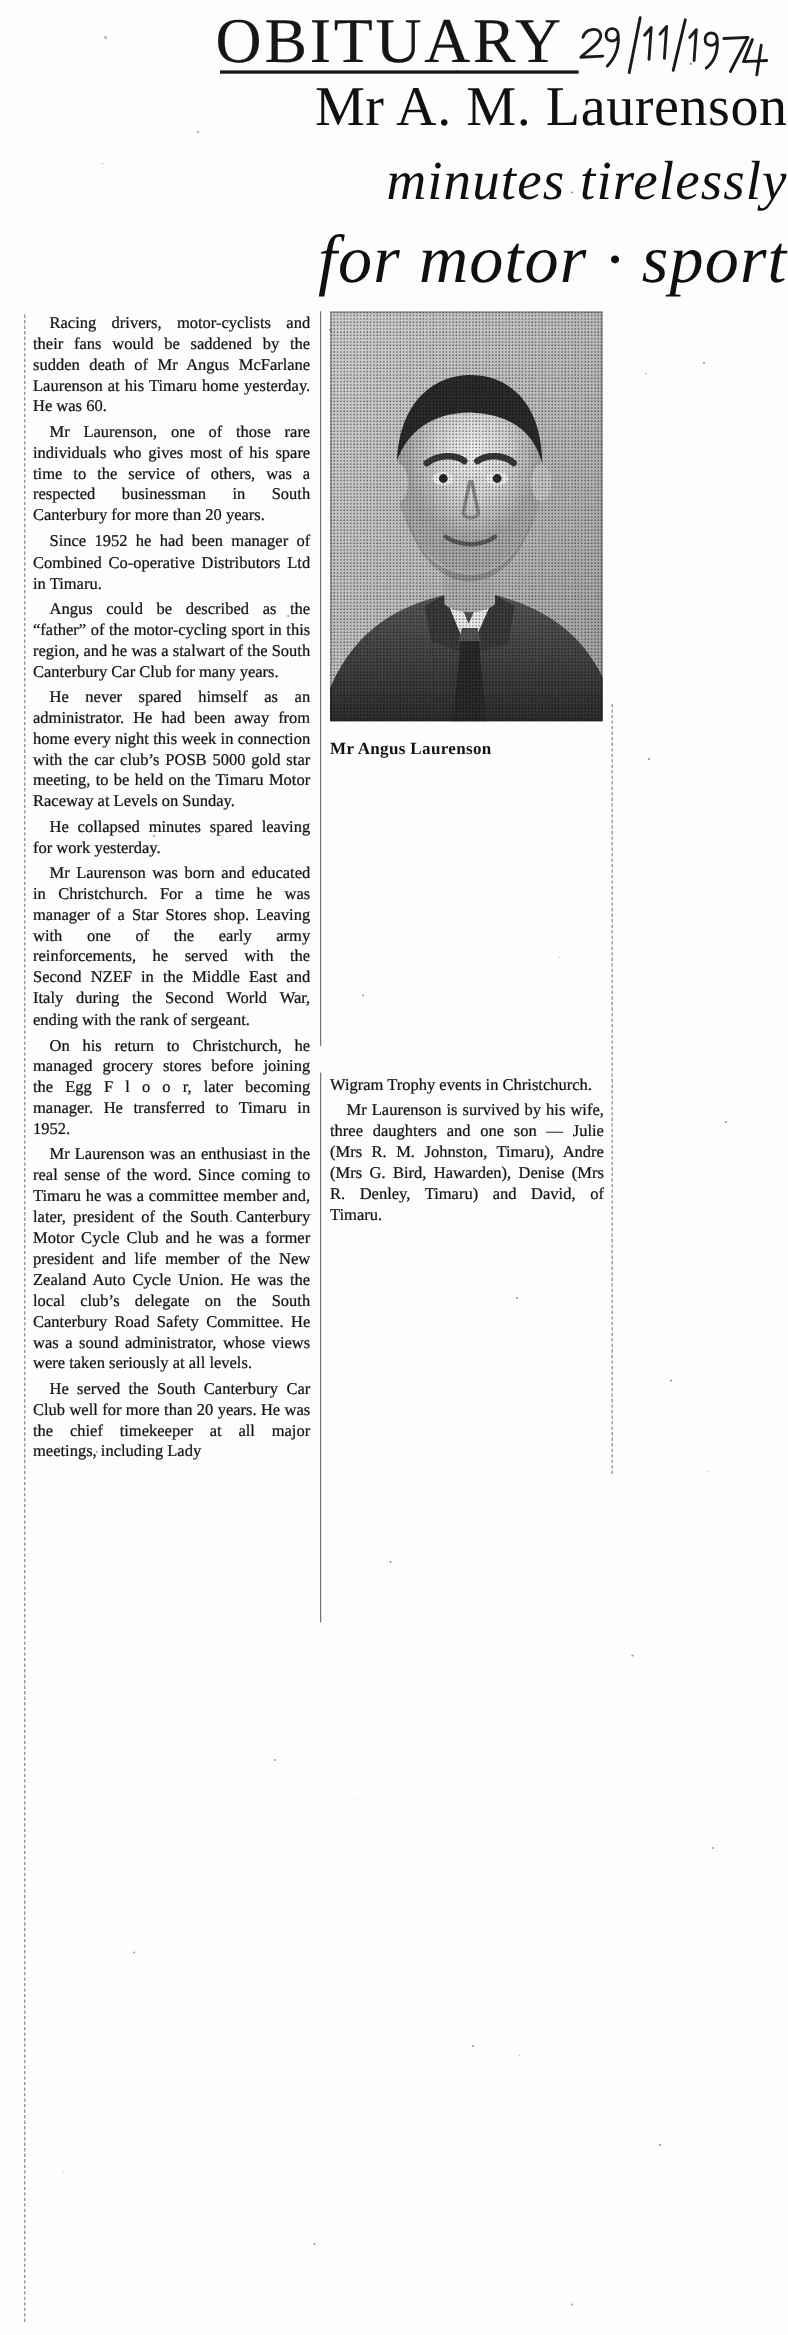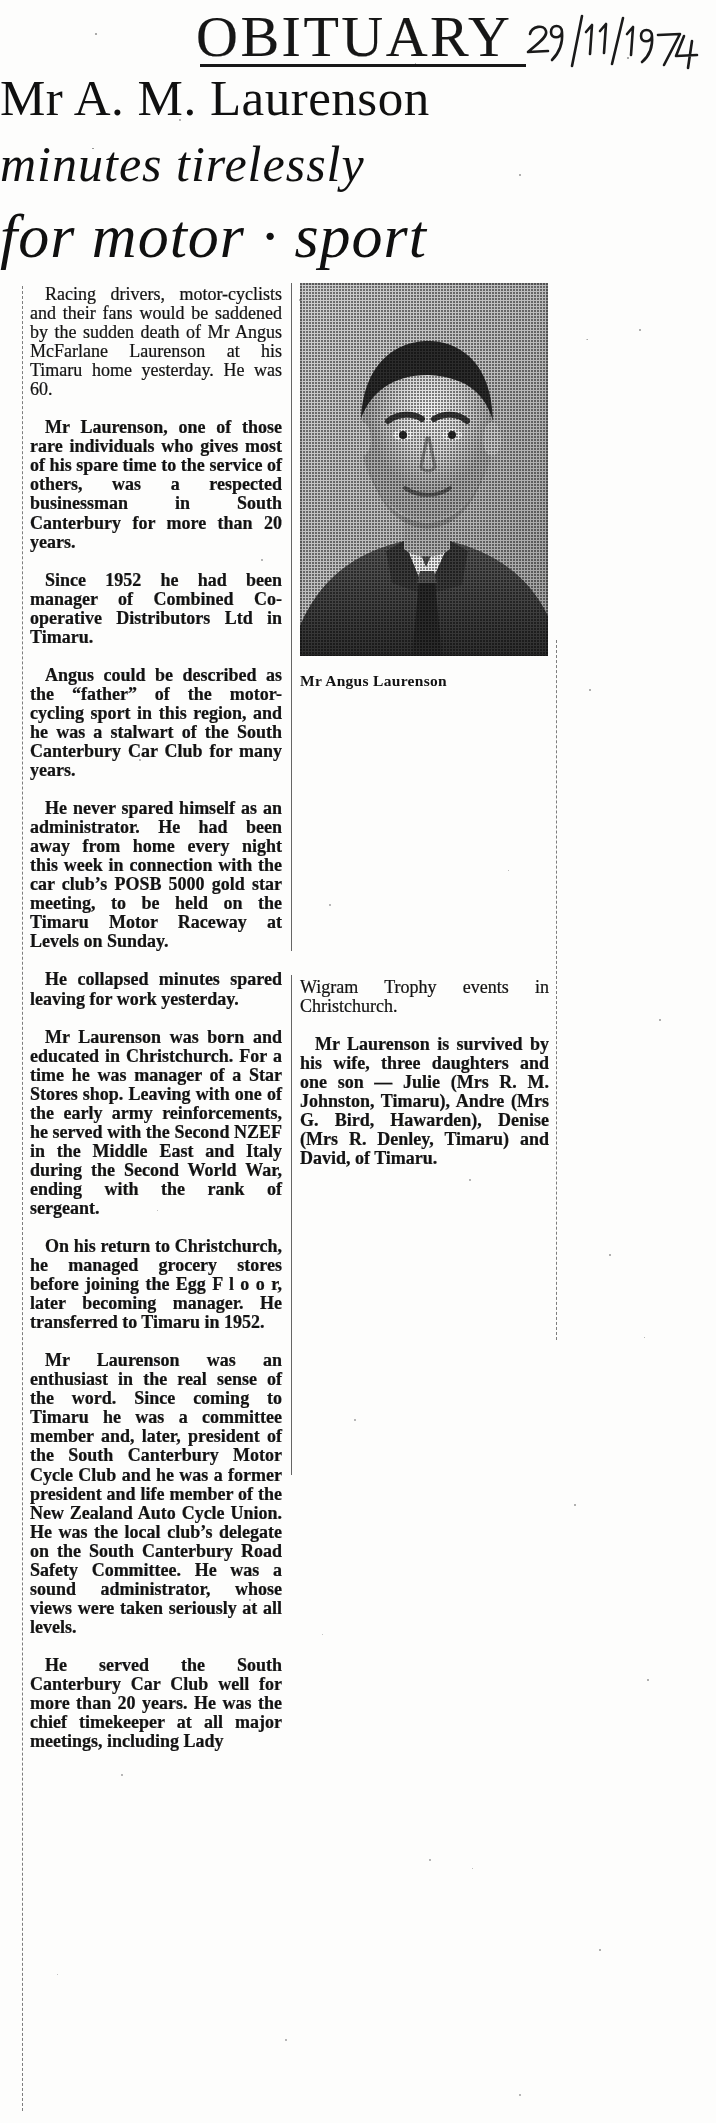--- a/index.html
+++ b/index.html
@@ -66,21 +66,21 @@
     left: 524px; top: 4px;
     width: 180px; height: 64px;
   }
   .handdate svg { display:block; }
 
   
   .headline {
     position: absolute;
     left: 0; top: 68px;
     width: 716px;
-    text-align: left;
+    text-align: right;
     font-family: "Liberation Serif", "DejaVu Serif", serif;
     color: #101010;
   }
   .headline .hl-line {
     display: block;
     white-space: nowrap;
   }
   .hl1 {
     font-size: 51px;
     line-height: 60px;
@@ -105,33 +105,33 @@
     width: 1px;
     background: transparent;
     border-left: 1px dashed rgba(20,20,20,0.55);
   }
   .colrule.solid { border-left: 1px solid rgba(20,20,20,0.65); }
 
   
   .col {
     position: absolute;
     font-family: "Liberation Serif", "DejaVu Serif", serif;
-    font-size: 18px;
+    font-size: 15px;
     line-height: 19.05px;
     color: #131313;
     text-align: justify;
     text-justify: inter-word;
     -webkit-text-stroke: 0.22px #131313;
   }
   .col p {
     margin: 0;
     text-indent: 15px;
   }
   .col p.noindent { text-indent: 0; }
-  .col p + p { margin-top: 19px; font-weight: bold; }
+  .col p + p { margin-top: 4px; }
 
   #col-left  { left: 30px;  top: 285px; width: 252px; }
   #col-right { left: 300px; top: 978px; width: 249px; }
 
   
   #photo-block {
     position: absolute;
     left: 300px; top: 283px;
     width: 248px;
   }

